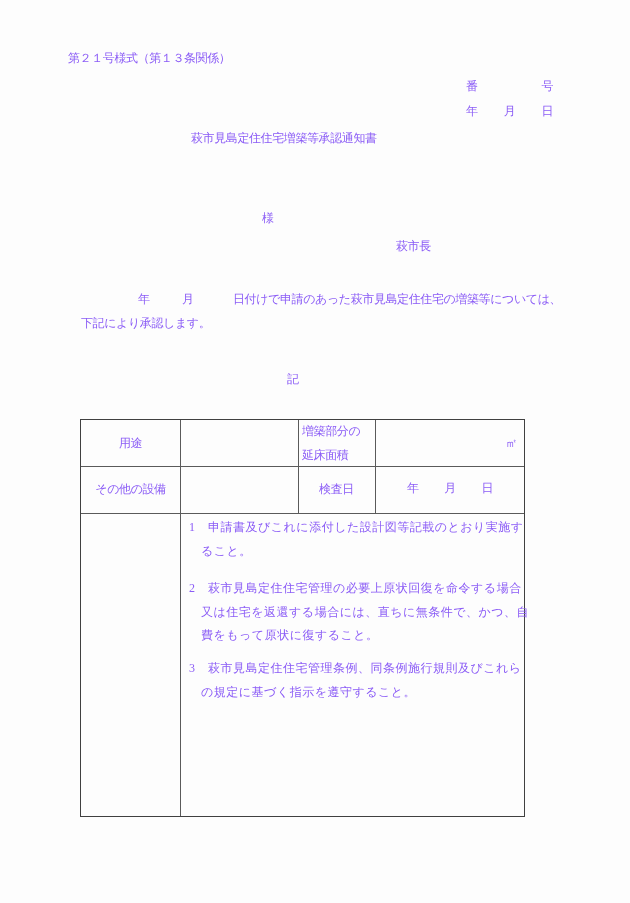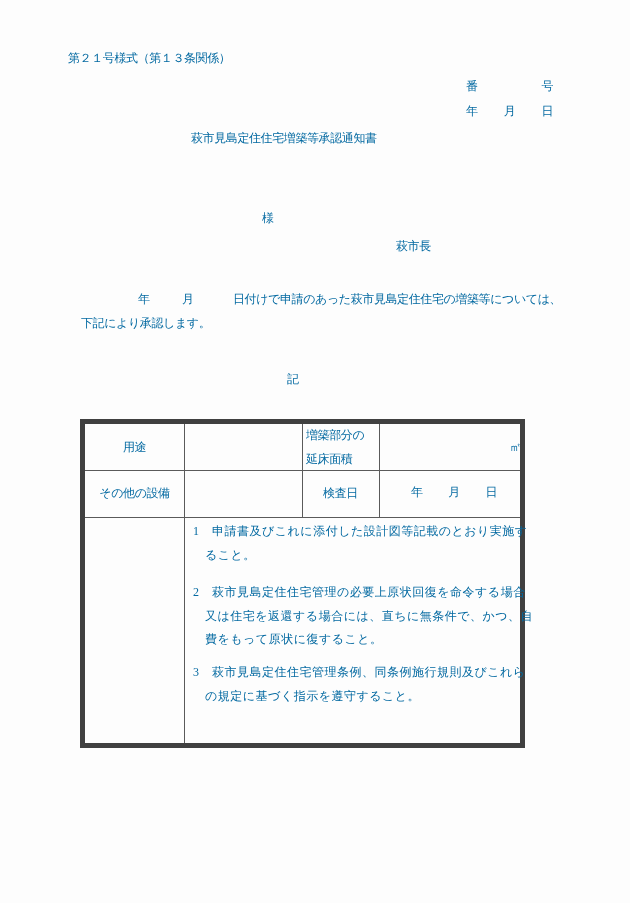--- a/index.html
+++ b/index.html
@@ -8,41 +8,41 @@
     background: #ffffff;
   }
   .page {
     position: relative;
     width: 630px;
     height: 903px;
     background: #fdfdfd;
     font-family: "Liberation Serif", "DejaVu Serif", serif;
     font-size: 12px;
     letter-spacing: -0.4px;
-    color: #0369a1;
+    color: #8b5cf6;
     overflow: hidden;
   }
   .abs {
     position: absolute;
     white-space: nowrap;
     line-height: 13px;
   }
   .between {
     display: flex;
     justify-content: space-between;
   }
   
   .tbl {
     position: absolute;
     left: 80px;
     top: 419px;
     width: 445px;
-    height: 329px;
+    height: 398px;
     box-sizing: border-box;
-    border: 5px solid #404040;
+    border: 1px solid #404040;
   }
   .tbl .cell {
     position: absolute;
     display: flex;
     align-items: center;
     justify-content: center;
     white-space: nowrap;
     line-height: 13px;
   }
   .tbl .rule {

